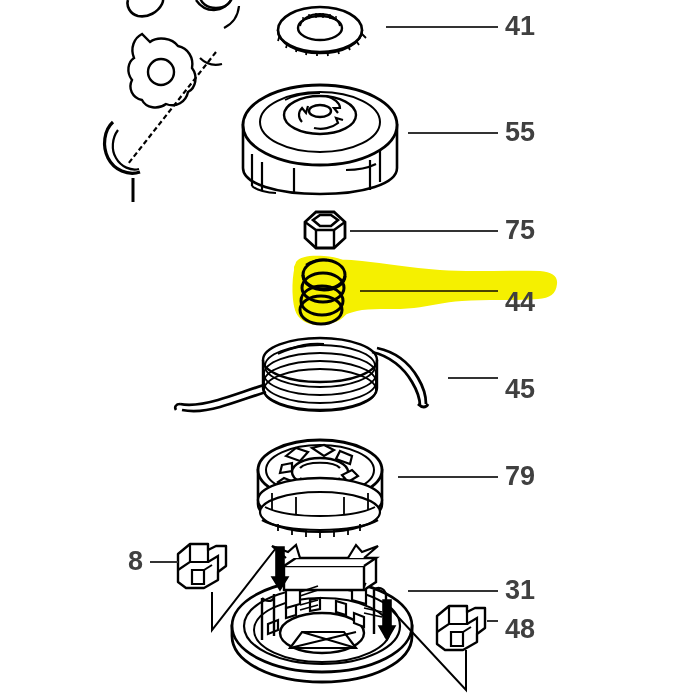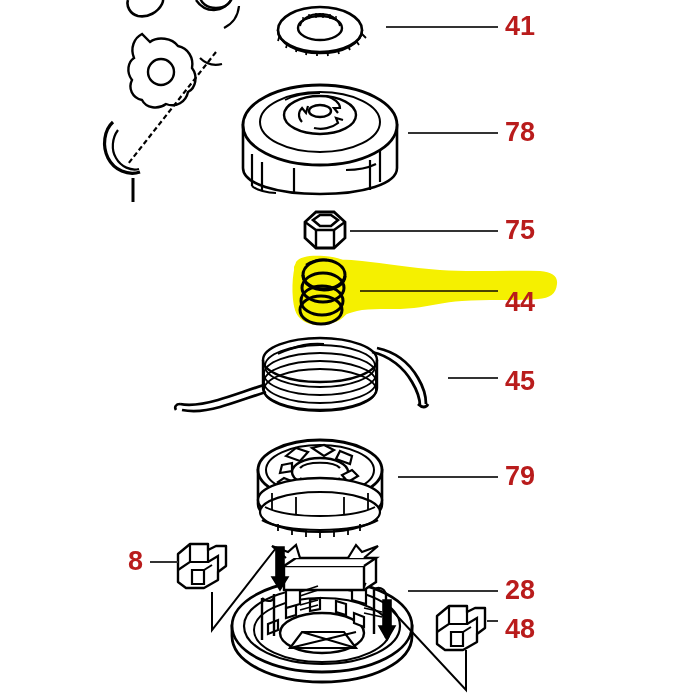--- a/index.html
+++ b/index.html
@@ -1,20 +1,20 @@
 <!DOCTYPE html>
 <html><head>
 <meta charset="utf-8">
 <style>
   html,body{margin:0;padding:0;background:#ffffff;}
   body{width:700px;height:700px;font-family:"Liberation Sans",sans-serif;overflow:hidden;}
   #stage{position:relative;width:700px;height:700px;background:#fff;}
   #stage svg{position:absolute;left:0;top:0;}
   .lbl{position:absolute;font-family:"Liberation Sans",sans-serif;font-weight:700;
-       font-size:27px;color:#b91c1c;line-height:1;white-space:nowrap;}
+       font-size:27px;color:#404040;line-height:1;white-space:nowrap;}
 </style>
 </head>
 <body>
 
 <div id="stage">
 
   <svg width="700" height="700" viewBox="0 0 700 700">
 
     <defs>
       <g id="eyelet-shape">
@@ -214,22 +214,22 @@
       <line x1="360" y1="291" x2="498" y2="291" stroke="#4a4400"></line>
       <line x1="448" y1="378" x2="498" y2="378"></line>
       <line x1="398" y1="477" x2="498" y2="477"></line>
       <line x1="408" y1="591" x2="498" y2="591"></line>
       <line x1="487" y1="621" x2="498" y2="621"></line>
       <line x1="150" y1="562" x2="178" y2="562"></line>
     </g>
   </svg>
 
   <div class="lbl" style="left:505px;top:13px;">41</div>
-  <div class="lbl" style="left:505px;top:119px;">78</div>
+  <div class="lbl" style="left:505px;top:119px;">55</div>
   <div class="lbl" style="left:505px;top:217px;">75</div>
   <div class="lbl" style="left:505px;top:277px;margin-top:12px;">44</div>
-  <div class="lbl" style="left:505px;top:368px;">45</div>
+  <div class="lbl" style="left:505px;top:376px;">45</div>
   <div class="lbl" style="left:505px;top:463px;">79</div>
-  <div class="lbl" style="left:505px;top:577px;">28</div>
+  <div class="lbl" style="left:505px;top:577px;">31</div>
   <div class="lbl" style="left:505px;top:607px;margin-top:9px;">48</div>
   <div class="lbl" style="left:128px;top:548px;">8</div>
 
 </div>
 
 </body></html>

